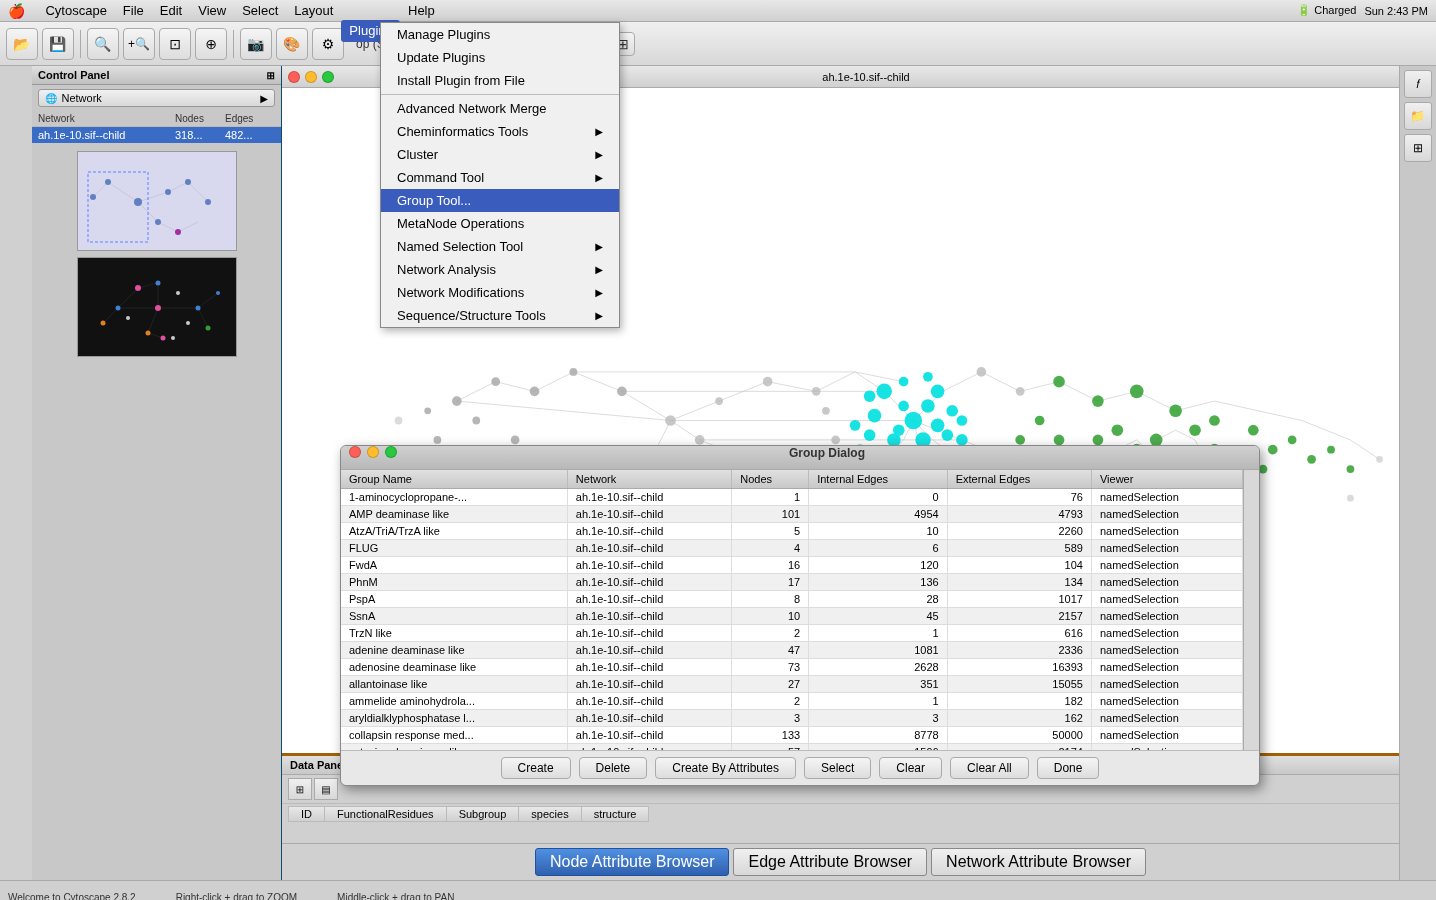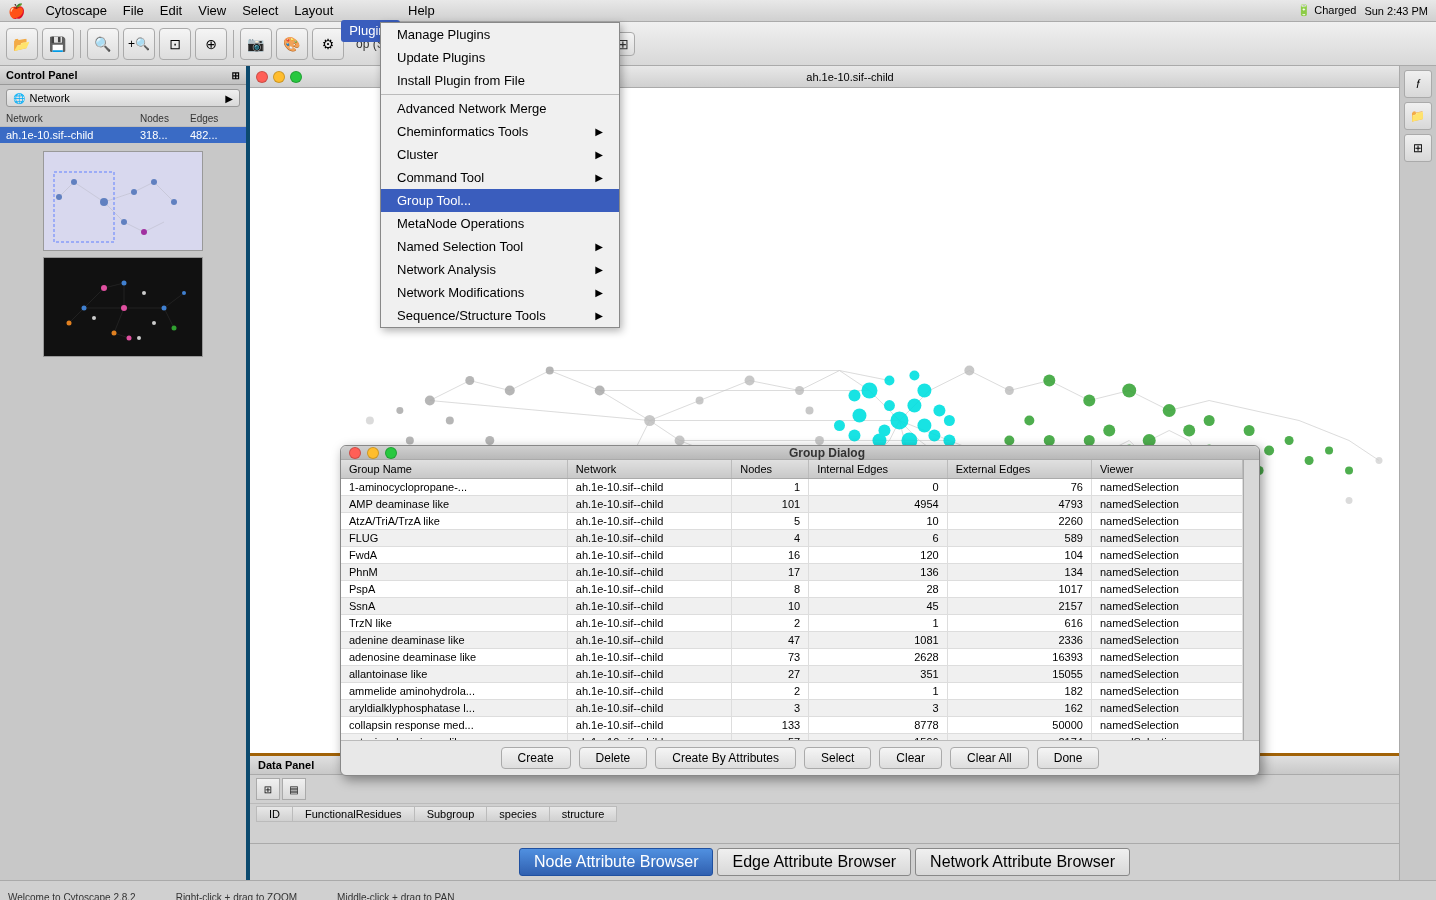--- a/index.html
+++ b/index.html
@@ -90,23 +90,24 @@
     
     .main-layout {
       display: flex;
       height: calc(900px - 22px - 44px - 20px);
     }
 
     
     .left-panel {
       width: 250px;
       background: #c8c8c8;
-      border-right: 4px solid #0c4a6e;
+      border-right: 1px solid #0c4a6e;
       display: flex;
       flex-direction: column;
+      margin-left: 32px;
     }
     .control-panel-header {
       background: linear-gradient(to bottom, #e0e0e0, #c0c0c0);
       border-bottom: 1px solid #999;
       padding: 3px 6px;
       font-size: 11px;
       font-weight: bold;
       display: flex;
       align-items: center;
       justify-content: space-between;
@@ -203,26 +204,26 @@
       top: 445px;
       left: 340px;
       width: 920px;
       background: #e8e8e8;
       border: 1px solid #888;
       border-radius: 6px;
       box-shadow: 3px 4px 12px rgba(0,0,0,0.4);
       z-index: 1500;
     }
     .dialog-title-bar {
-      height: 14px;
+      height: 24px;
       background: linear-gradient(to bottom, #d0d0d0, #b8b8b8);
       border-radius: 6px 6px 0 0;
       border-bottom: 1px solid #aaa;
       display: flex;
-      align-items: center;
+      align-items: flex-start;
       padding: 0 8px;
       gap: 6px;
     }
     .traffic-light {
       width: 12px;
       height: 12px;
       border-radius: 50%;
       border: 1px solid rgba(0,0,0,0.2);
     }
     .tl-red { background: #ff5f57; }

